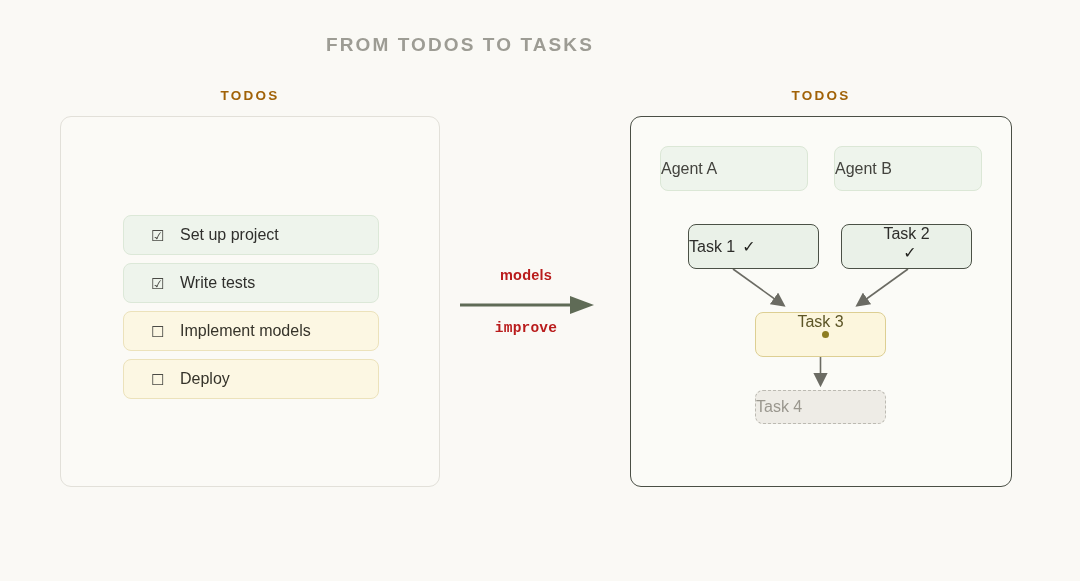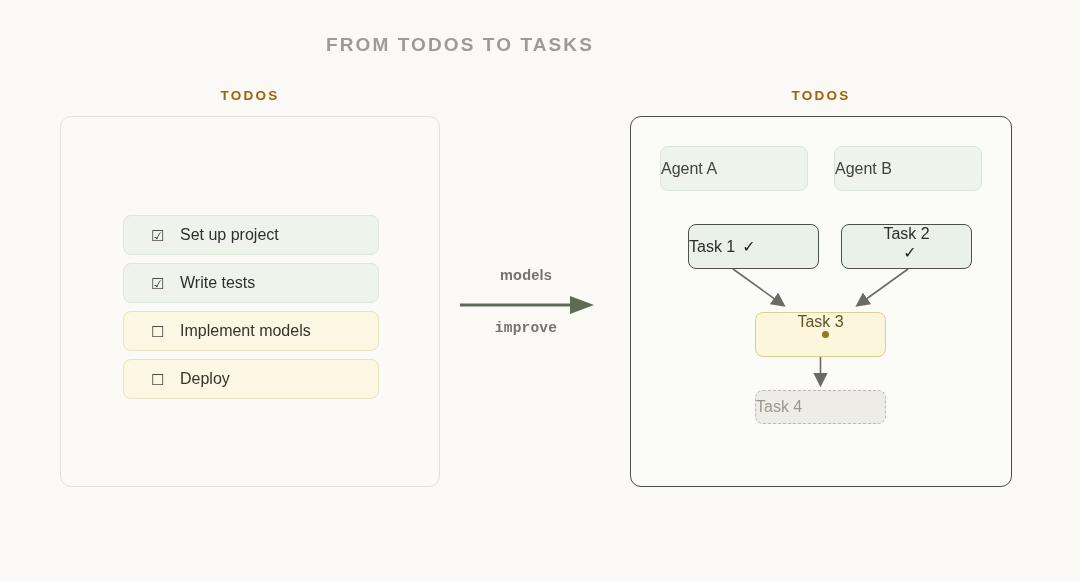--- a/index.html
+++ b/index.html
@@ -116,21 +116,21 @@
     position: absolute;
     left: 452px; top: 262px;
     width: 148px; height: 86px;
   }
   .transform-label {
     position: absolute;
     left: 0; width: 148px;
     text-align: center;
     font-size: 14.5px;
     font-weight: bold;
-    color: #737373;
+    color: #b91c1c;
     letter-spacing: 0.2px;
   }
   .transform-label.above { top: 5px; }
   .transform-label.below { top: 58px; font-family: Liberation Mono, monospace; }
   .transform-arrow {
     position: absolute;
     left: 8px; top: 33px;
   }
 
   

